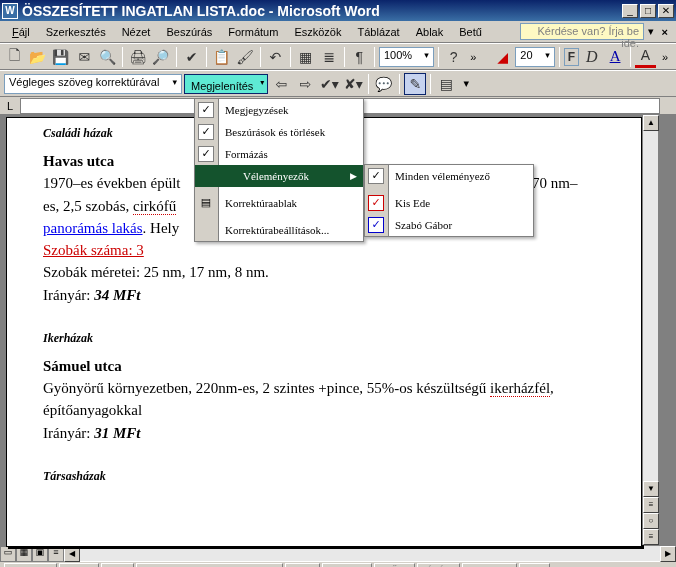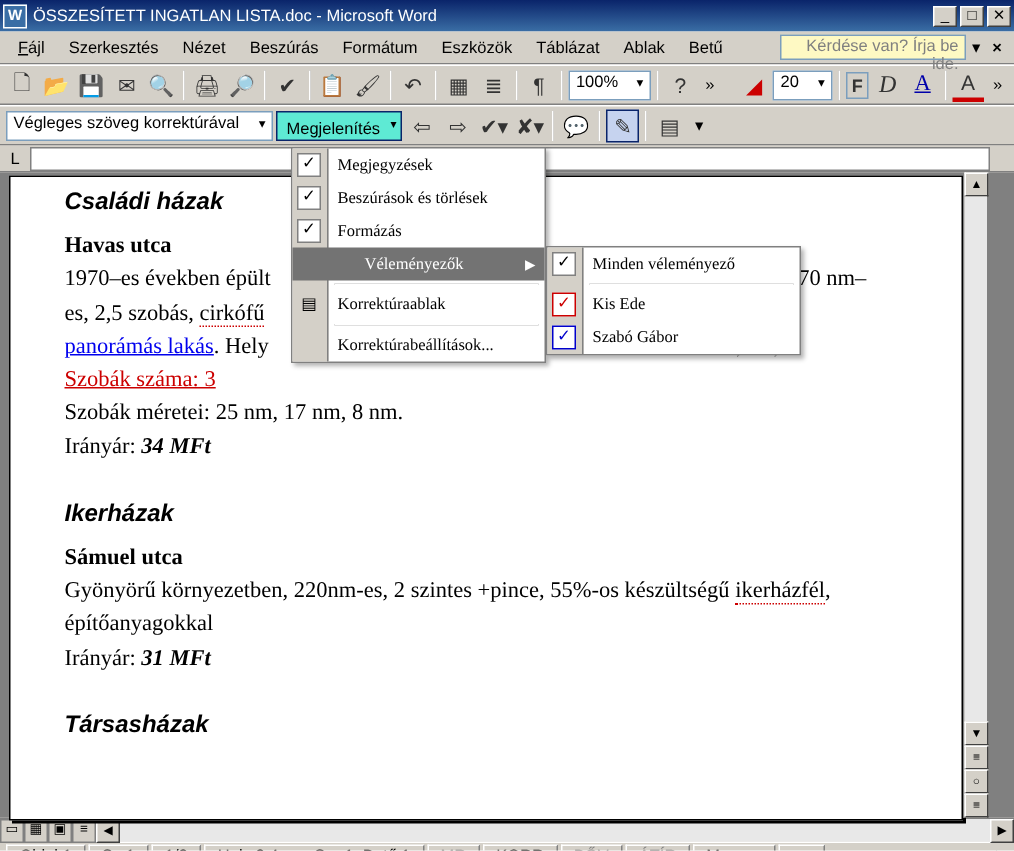--- a/index.html
+++ b/index.html
@@ -23,21 +23,21 @@
   }
   .titlebar .app-icon {
     width: 16px; height: 16px;
     background: #3a6ea5;
     border: 1px solid #fff;
     margin-right: 4px;
     display: flex; align-items: center; justify-content: center;
     font-size: 10px; font-weight: bold;
     color: #fff;
   }
-  .titlebar .title { font-weight: normal; flex: 1; font-size: 11px;}
+  .titlebar .title { font-weight: bold; flex: 1; font-size: 14px;}
   .titlebar .winbtn {
     width: 16px; height: 14px;
     background: #d4d0c8;
     border: 1px solid #fff;
     border-right-color: #404040;
     border-bottom-color: #404040;
     margin-left: 2px;
     text-align: center;
     line-height: 11px;
     color: #000;
@@ -170,21 +170,21 @@
     width: 636px;
     height: 100%;
     border: 1px solid #000;
     box-shadow: 2px 2px 0 #000;
     padding: 0px 16px 10px 36px;
     font-family: "Times New Roman", serif;
     font-size: 15px;
     color: #000;
     overflow: hidden;
   }
-  .page h2 { font-family:Liberation Sans, sans-serif; font-style:italic; font-weight:bold; font-size:16px; margin:8px 0 6px 0;}
+  .page h2 { font-family:Liberation Serif, serif; font-style:italic; font-weight:bold; font-size:12px; margin:8px 0 6px 0;}
   .page .street { font-weight:bold; font-size:15px; margin-top:10px;}
   .page p { margin:2px 0; line-height:1.35;}
   .page .ul { text-decoration: underline; color:#00e;}
   .page .red-ul { text-decoration: underline; color:#c00;}
   .page b.price { font-style:italic;}
   .dotted { border-bottom: 1px dotted #c00;}
   .statusbar {
     background: #d4d0c8;
     height: 20px;
     border-top: 1px solid #fff;
@@ -226,21 +226,21 @@
   .popup .item {
     position: relative;
     height: 22px;
     display: flex;
     align-items: center;
     padding: 0 22px 0 30px;
     cursor: default;
     white-space: nowrap;
   }
   .popup .item.hl {
-    background: #737373;
+    background: #14532d;
     color: #fff;
     padding-left: 48px;
   }
   .popup .item .chk {
     position:absolute;
     left:3px; top:3px;
     width:16px; height:16px;
     border:1px solid #808080;
     background:#fff;
     text-align:center;

